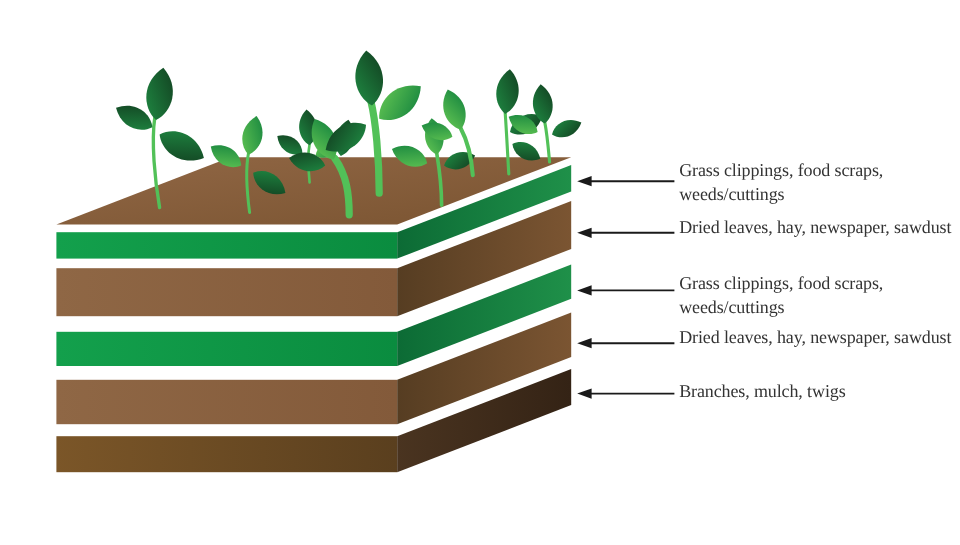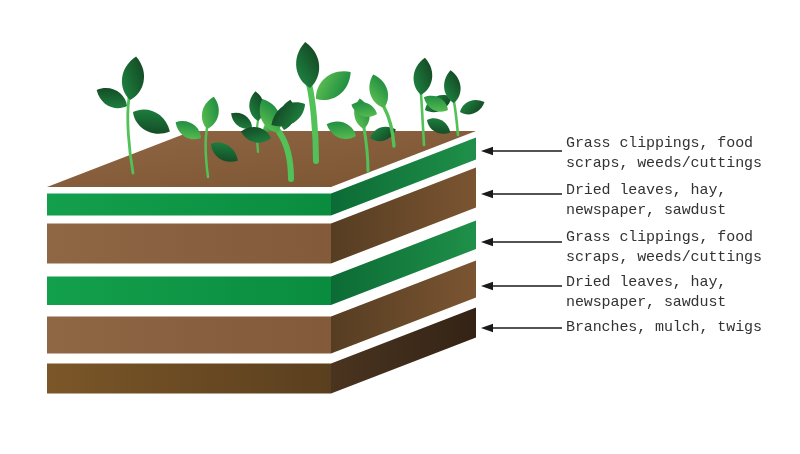--- a/index.html
+++ b/index.html
@@ -1,21 +1,21 @@
 <!DOCTYPE html>
 <html><head>
 <meta charset="utf-8">
 <style>
   html,body{margin:0;padding:0;background:#ffffff;}
   .canvas{
     position:relative;
     width:800px;height:454px;
     background:#ffffff;
     overflow:hidden;
-    font-family:Liberation Mono, monospace;
+    font-family:Liberation Serif, serif;
   }
   .illustration{position:absolute;left:0;top:0;}
   .layer-label{
     position:absolute;
     left:566px;
     width:236px;
     font-size:15px;
     line-height:19.5px;
     letter-spacing:-0.1px;
     color:#333333;

